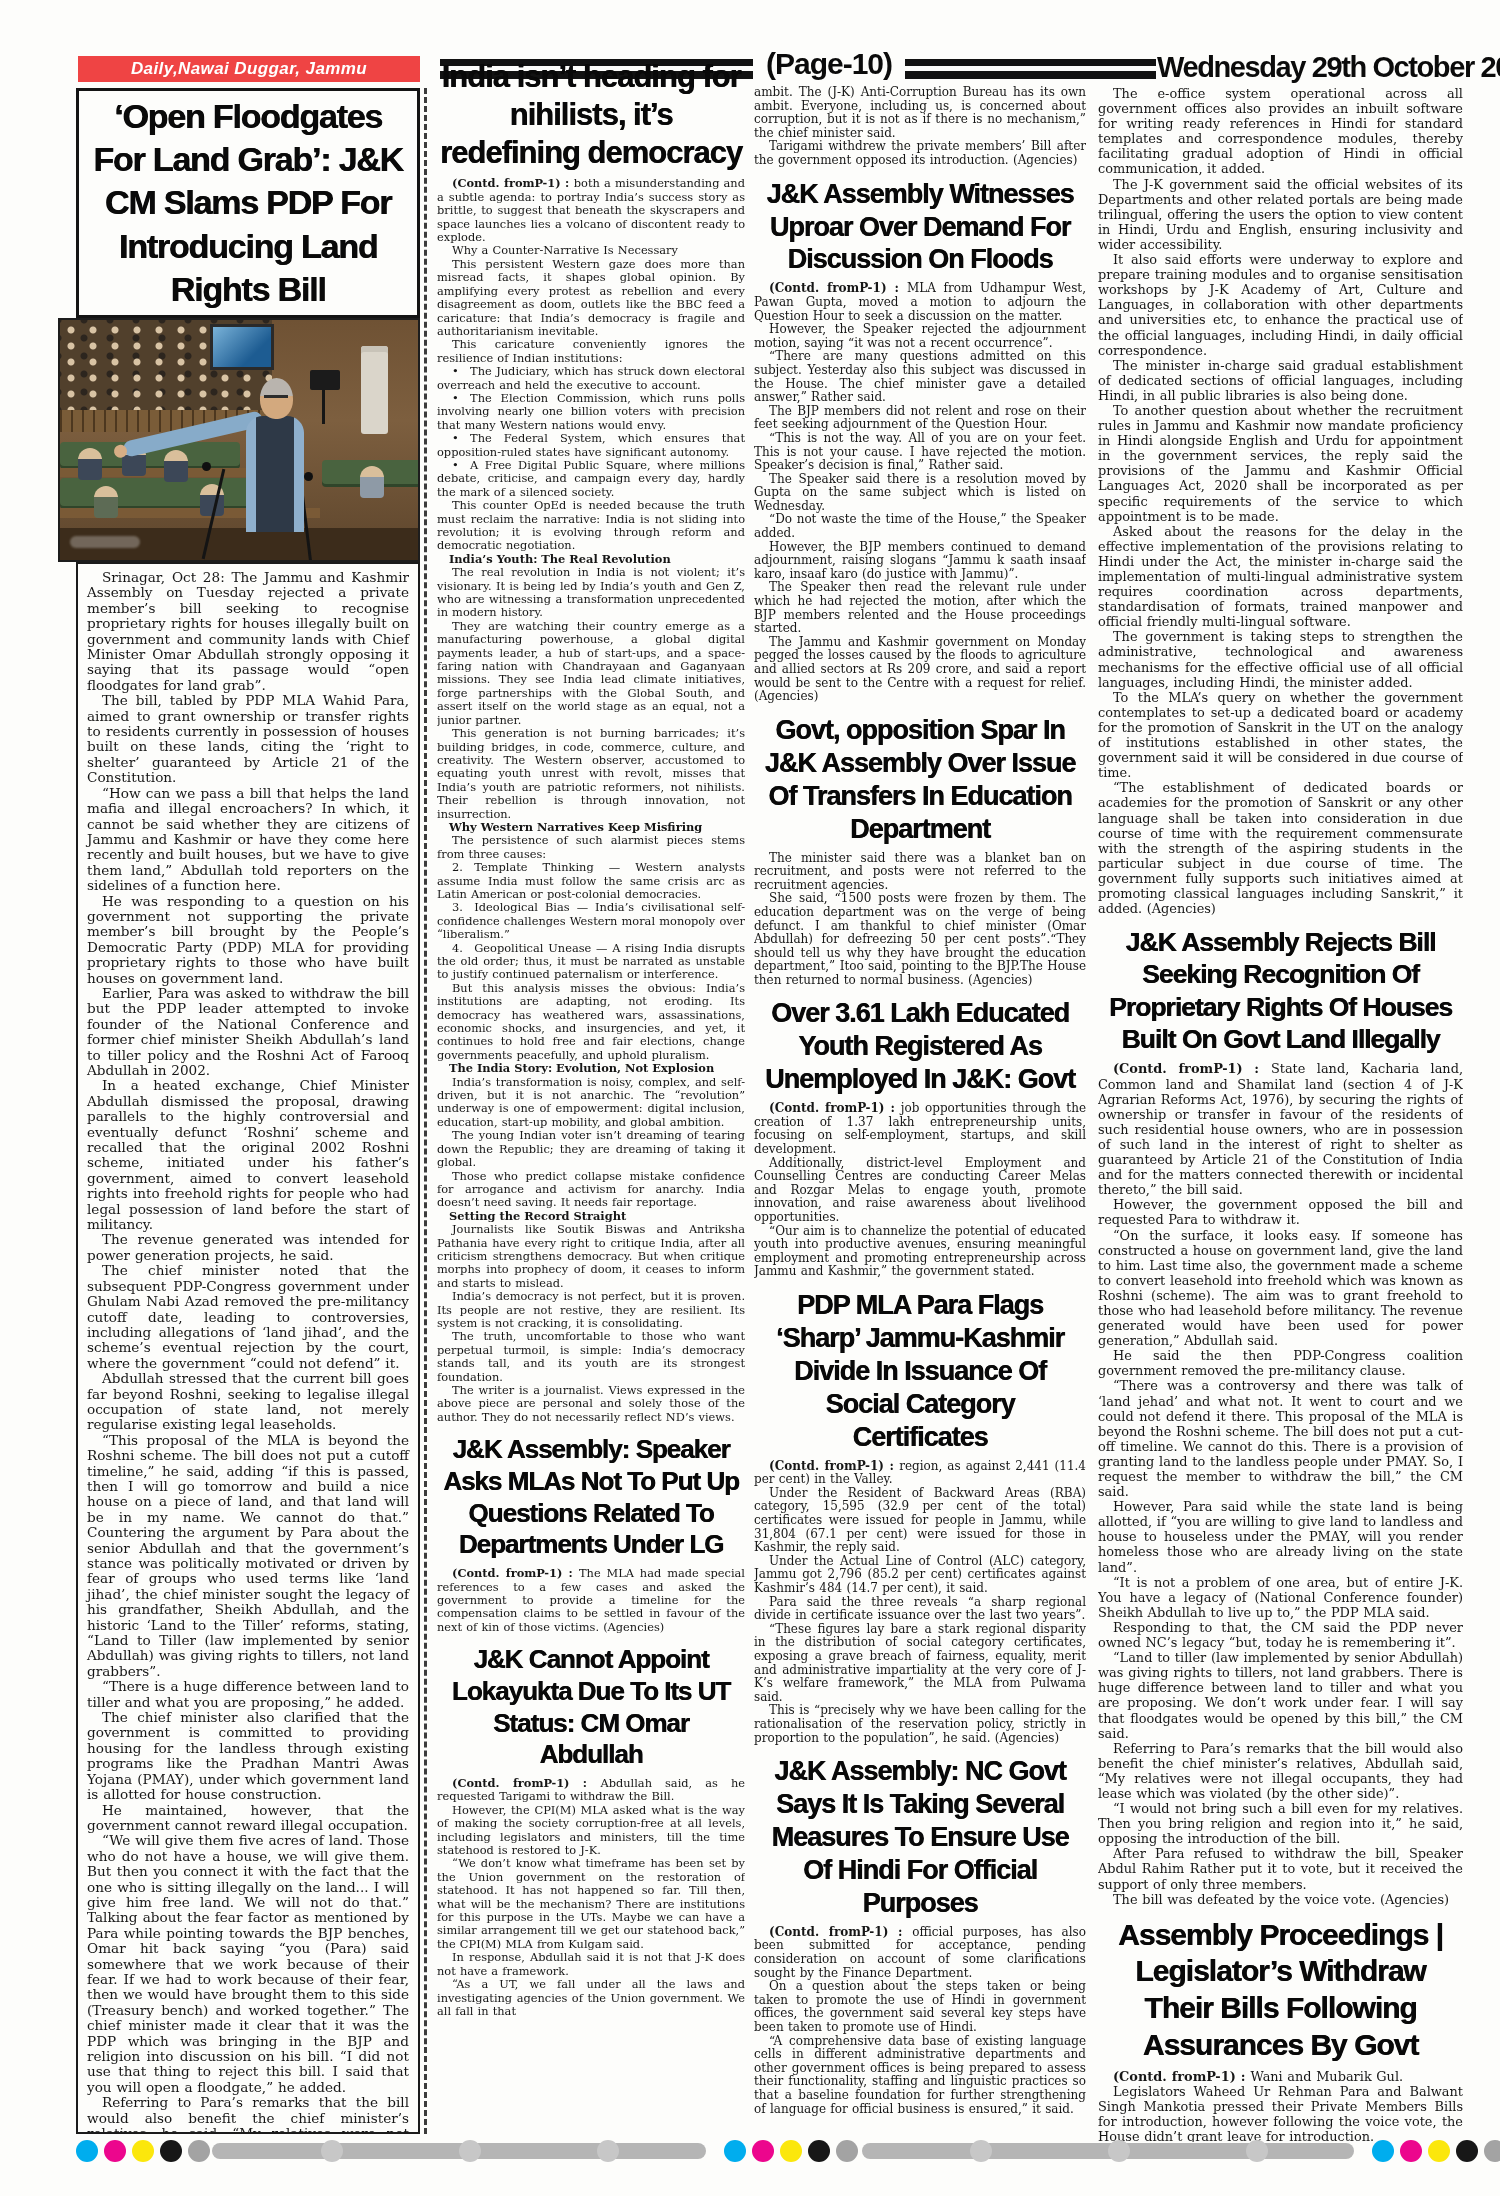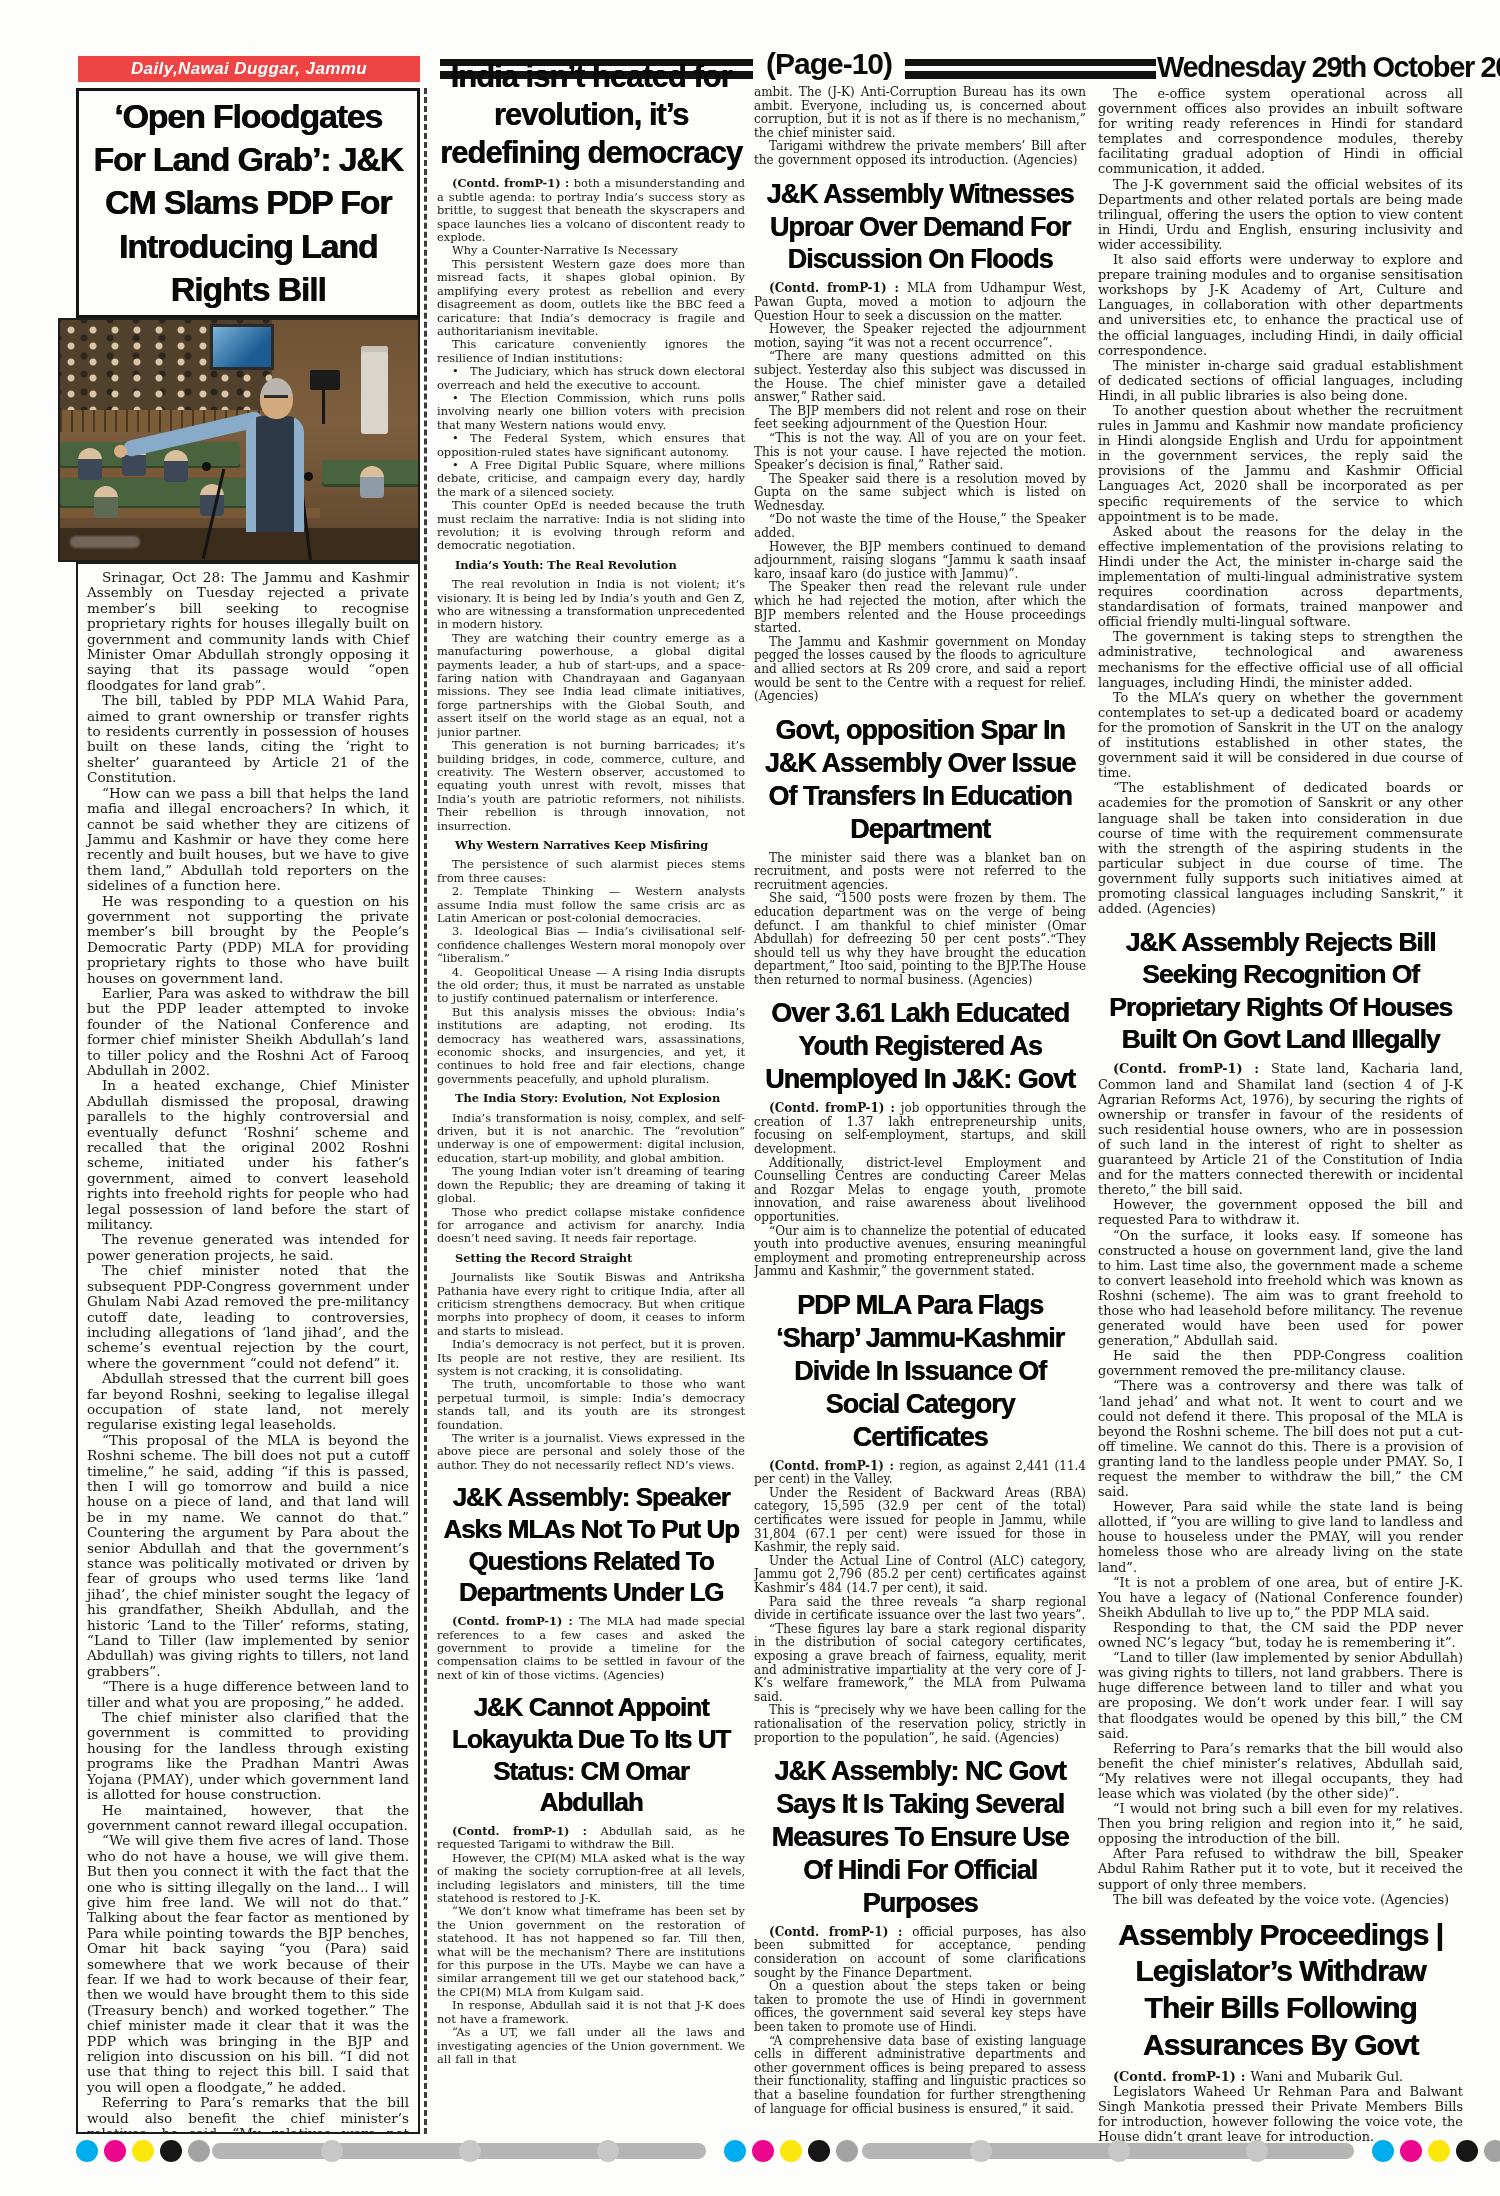--- a/index.html
+++ b/index.html
@@ -76,21 +76,21 @@
   #divider{position:absolute;left:424px;top:88px;height:2046px;width:0;border-left:3px dashed #3c3c3c;}
 
   
   .col{position:absolute;overflow:hidden;text-align:justify;}
   #col2{left:437px;top:58px;width:308px;height:2086px;font-size:11.4px;line-height:13.4px;}
   #col3{left:754px;top:86px;width:332px;height:2056px;font-size:12px;line-height:13.6px;}
   #col4{left:1098px;top:86px;width:365px;height:2056px;font-size:12.9px;line-height:15.1px;}
 
   .para{margin:0;text-indent:15px;word-spacing:.5px;}
   .para.flush{text-indent:0;}
-  .subhead{margin:6px;font-weight:700;text-align:left;text-indent:12px;}
+  .subhead{margin:0;font-weight:700;text-align:left;text-indent:12px;}
   .para strong{font-weight:700;}
 
   .headline{font-family:"Liberation Sans",sans-serif;font-weight:700;text-align:center;
             letter-spacing:-1px;line-height:1.22;margin:10px 2px 6px;text-indent:0;color:#090909;
             text-shadow:.5px 0 0 #090909;}
   #col2 .headline.h-lg{font-size:31px;margin-top:0;}
   #col2 .headline.h-md{font-size:26px;}
   #col3 .headline.h-md{font-size:27px;}
   #col4 .headline.h-md{font-size:26.5px;}
   #col4 .headline.h-lg{font-size:30px;}
@@ -165,21 +165,21 @@
       <p class="para">“There is a huge difference between land to tiller and what you are proposing,” he added.</p>
       <p class="para">The chief minister also clarified that the government is committed to providing housing for the landless through existing programs like the Pradhan Mantri Awas Yojana (PMAY), under which government land is allotted for house construction.</p>
       <p class="para">He maintained, however, that the government cannot reward illegal occupation.</p>
       <p class="para">“We will give them five acres of land. Those who do not have a house, we will give them. But then you connect it with the fact that the one who is sitting illegally on the land... I will give him free land. We will not do that.” Talking about the fear factor as mentioned by Para while pointing towards the BJP benches, Omar hit back saying “you (Para) said somewhere that we work because of their fear. If we had to work because of their fear, then we would have brought them to this side (Treasury bench) and worked together.” The chief minister made it clear that it was the PDP which was bringing in the BJP and religion into discussion on his bill. “I did not use that thing to reject this bill. I said that you will open a floodgate,” he added.</p>
       <p class="para">Referring to Para’s remarks that the bill would also benefit the chief minister’s relatives, he said, “My relatives were not illegal occupants, they had a lease which was violated (by the other side)”.</p>
     </div>
 
   <div id="divider"></div>
 
   <div id="col2" class="col">
-      <div class="headline h-lg">India isn’t heated for revolution, it’s redefining democracy</div>
+      <div class="headline h-lg">India isn’t heading for nihilists, it’s redefining democracy</div>
       <p class="para"><strong>(Contd. fromP-1) : </strong>both a misunderstanding and a subtle agenda: to portray India’s success story as brittle, to suggest that beneath the skyscrapers and space launches lies a volcano of discontent ready to explode.</p>
       <p class="para">Why a Counter-Narrative Is Necessary</p>
       <p class="para">This persistent Western gaze does more than misread facts, it shapes global opinion. By amplifying every protest as rebellion and every disagreement as doom, outlets like the BBC feed a caricature: that India’s democracy is fragile and authoritarianism inevitable.</p>
       <p class="para">This caricature conveniently ignores the resilience of Indian institutions:</p>
       <p class="para">•  The Judiciary, which has struck down electoral overreach and held the executive to account.</p>
       <p class="para">•  The Election Commission, which runs polls involving nearly one billion voters with precision that many Western nations would envy.</p>
       <p class="para">•  The Federal System, which ensures that opposition-ruled states have significant autonomy.</p>
       <p class="para">•  A Free Digital Public Square, where millions debate, criticise, and campaign every day, hardly the mark of a silenced society.</p>
       <p class="para">This counter OpEd is needed because the truth must reclaim the narrative: India is not sliding into revolution; it is evolving through reform and democratic negotiation.</p>
       <p class="subhead">India’s Youth: The Real Revolution</p>

